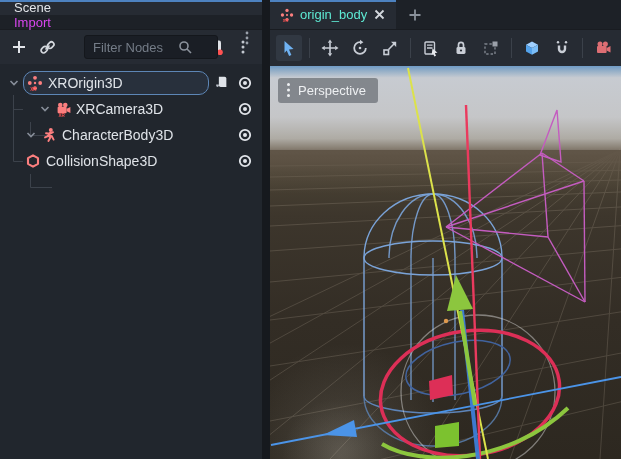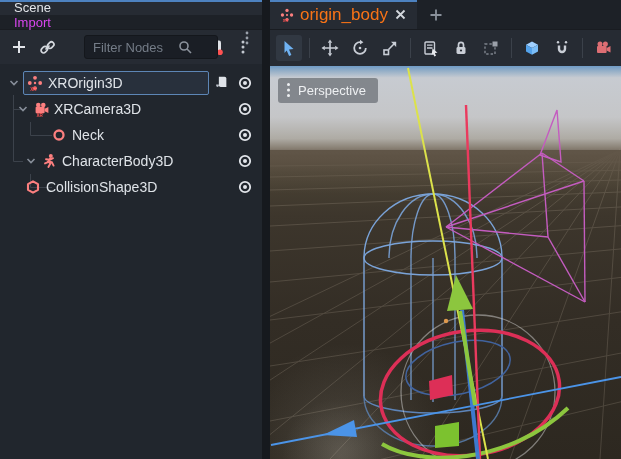--- a/index.html
+++ b/index.html
@@ -21,29 +21,29 @@
   .filter-box input { width:100%; height:100%; background:#1a1e25; border:1px solid #14171c; border-radius:3px;
     color:#cdd2d8; font-size:13px; padding:0 24px 0 8px; outline:none; font-family:"Liberation Sans",sans-serif;margin-left:20px; }
   .filter-box input::placeholder { color:#747c87; }
   .filter-box .mag { position:absolute; right:5px; top:4px; }
 
   .scene-tree { position:relative; padding-top:6px; }
   .tree-guides { position:absolute; left:0; top:0; pointer-events:none; }
   .tree-row { display:flex; align-items:center; height:26px; font-size:14px; color:#dfe3e8; position:relative; }
   .tree-row .chev { width:18px; display:flex; justify-content:center; flex:0 0 auto; }
   .tree-row .nicon { width:18px; display:flex; justify-content:center; flex:0 0 auto; margin-right:4px; }
-  .sel-box { display:flex; align-items:center; height:24px; width:186px; border:1px solid #5d86b6; background:#28303c; border-radius:2px; padding-left:2px; }
+  .sel-box { display:flex; align-items:center; height:24px; width:186px; border:1px solid #5d86b6; background:#28303c; border-radius:10px; padding-left:2px; }
   .row-right { margin-left:auto; display:flex; align-items:center; gap:8px; padding-right:9px; }
 
   
   #main-panel { left:270px; width:351px; background:#262b33; }
   .scene-tabbar { height:30px; background:#1d2127; display:flex; align-items:stretch; border-bottom:1px solid #191c21; }
   .scene-tab { display:flex; align-items:center; gap:6px; padding:0 10px; background:#262b33; position:relative; }
   .scene-tab::before { content:""; position:absolute; top:0; left:0; right:0; height:2px; background:#4d82c0; }
-  .scene-tab .tab-label { font-size:17px; color:#f97316; }
+  .scene-tab .tab-label { font-size:13px; color:#5eead4; }
   .new-tab-btn { display:flex; align-items:center; padding:0 12px; }
 
   .vp-toolbar { height:36px; display:flex; align-items:center; gap:4px; padding:0 6px; background:#262b33; }
   .vp-btn { width:26px; height:26px; display:flex; align-items:center; justify-content:center; border-radius:3px; flex:0 0 auto; }
   .vp-btn.active { background:#313842; }
   .vp-sep { width:1px; height:20px; background:#3b414a; margin:0 3px; flex:0 0 auto; }
 
   .viewport { position:relative; width:383px; height:393px;text-decoration:underline; }
   .persp-pill { position:absolute; left:8px; top:12px; display:flex; align-items:center; gap:7px;
     background:rgba(126,130,136,0.93); border-radius:3px; padding:4px 12px 5px 8px; }
@@ -146,21 +146,21 @@
           <path d="M5.5 1.5 H12 Q14 1.5 14 3.5 V13 H7.5 Q5.5 13 5.5 11 Z" fill="#dfe3e8"></path>
           <path d="M5.5 11 Q5.5 13 3.8 13 Q2.5 13 2.5 11.4 L2.5 10.2 H5.5 Z" fill="#b9bec6"></path>
         </svg>
         <svg width="16" height="16" viewBox="0 0 16 16">
           <circle cx="8" cy="8" r="5.2" stroke="#e2e5ea" stroke-width="1.8" fill="none"></circle>
             <circle cx="8" cy="8" r="2" fill="#e2e5ea"></circle>
         </svg>
       </span>
     </div>
 
-    <div class="tree-row" style="padding-left:14px">
+    <div class="tree-row" style="padding-left:36px">
       <span class="chev">
         <svg width="12" height="12" viewBox="0 0 12 12">
             <path d="M2.5 4 L6 7.5 L9.5 4" stroke="#878e99" stroke-width="1.6" fill="none"></path>
           </svg>
       </span>
       <span class="nicon">
         <svg width="16" height="16" viewBox="0 0 16 16">
           <g fill="#fc7f7f">
             <circle cx="5.3" cy="4" r="2.3"></circle>
               <circle cx="10.3" cy="4" r="2.3"></circle>
@@ -172,34 +172,20 @@
       </span>
       <span>XRCamera3D</span>
       <span class="row-right">
         <svg width="16" height="16" viewBox="0 0 16 16">
           <circle cx="8" cy="8" r="5.2" stroke="#e2e5ea" stroke-width="1.8" fill="none"></circle>
             <circle cx="8" cy="8" r="2" fill="#e2e5ea"></circle>
         </svg>
       </span>
     </div>
 
-    <div class="tree-row" style="padding-left:50px">
-      <span class="nicon">
-        <svg width="16" height="16" viewBox="0 0 16 16">
-            <circle cx="8" cy="8" r="4.5" stroke="#fc7f7f" stroke-width="2.3" fill="none"></circle>
-          </svg>
-      </span>
-      <span>Neck</span>
-      <span class="row-right">
-        <svg width="16" height="16" viewBox="0 0 16 16">
-          <circle cx="8" cy="8" r="5.2" stroke="#e2e5ea" stroke-width="1.8" fill="none"></circle>
-            <circle cx="8" cy="8" r="2" fill="#e2e5ea"></circle>
-        </svg>
-      </span>
-    </div>
 
     <div class="tree-row" style="padding-left:22px">
       <span class="chev">
         <svg width="12" height="12" viewBox="0 0 12 12">
             <path d="M2.5 4 L6 7.5 L9.5 4" stroke="#878e99" stroke-width="1.6" fill="none"></path>
           </svg>
       </span>
       <span class="nicon">
         <svg width="16" height="16" viewBox="0 0 16 16">
           <circle cx="9.8" cy="3" r="2" fill="#fc7f7f"></circle>

